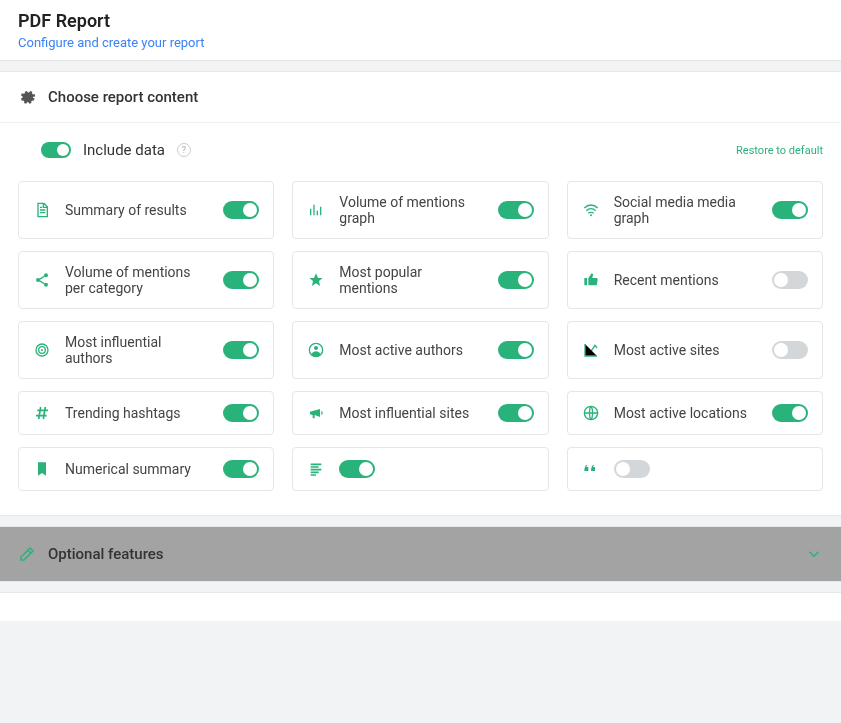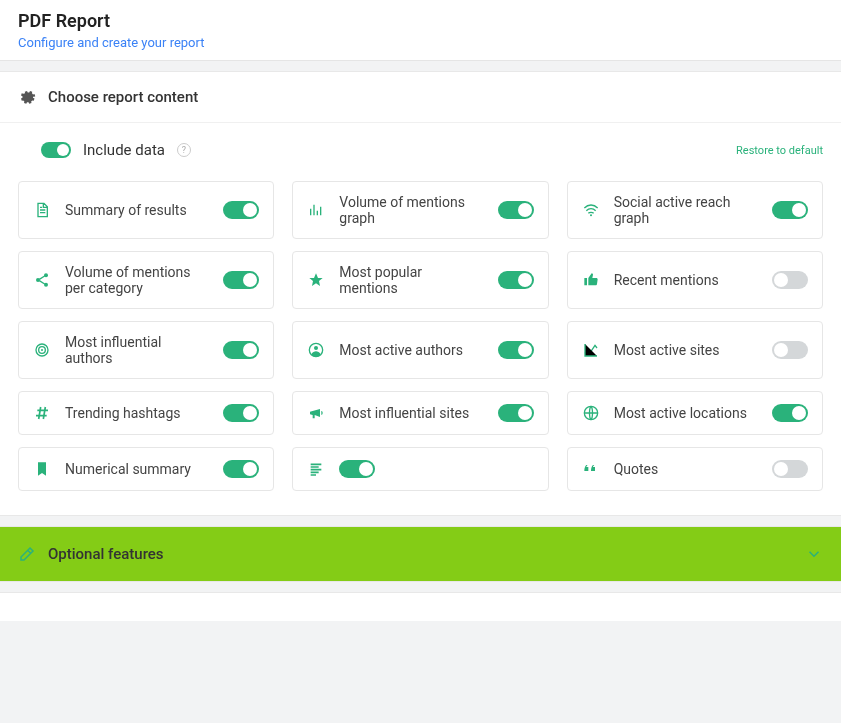--- a/index.html
+++ b/index.html
@@ -30,21 +30,21 @@
   .grid { display: grid; grid-template-columns: 1fr 1fr 1fr; gap: 12px 18px; padding: 12px 18px 24px;}
   .row-item { border: 1px solid #e6e6e6; border-radius: 4px; display: flex; align-items: center; padding: 12px 14px; gap: 14px; background: #fff;}
   .row-item .icon { color: #2ab27b; width: 18px; display: inline-flex; align-items: center; justify-content: center;}
   .row-item .label { flex: 1; font-size: 14px; color: #444;}
   .toggle { position: relative; width: 36px; height: 18px; border-radius: 10px; background: #2ab27b; cursor: pointer; flex-shrink:0;}
   .toggle::after { content: ""; position: absolute; width: 14px; height: 14px; border-radius: 50%; background: #fff; top: 2px; right: 2px; transition: all .15s;}
   .toggle.off { background: #d4d7d9; }
   .toggle.off::after { right: auto; left: 2px; }
   .toggle.mini { width: 30px; height: 16px; }
   .toggle.mini::after { width: 12px; height: 12px; }
-  .optional-panel { background: #84cc16; margin-top: 10px; border-top: 1px solid #e8e8e8; border-bottom: 1px solid #e8e8e8;}
+  .optional-panel { background: #a3a3a3; margin-top: 10px; border-top: 1px solid #e8e8e8; border-bottom: 1px solid #e8e8e8;}
   .optional-header { padding: 18px; display: flex; align-items: center; justify-content: space-between; cursor: pointer;}
   .optional-header .left { display: flex; align-items: center; gap: 12px;}
   .optional-header .edit-icon { color: #2ab27b; display: inline-flex;}
   .optional-header h2 { font-size: 15px; font-weight: 500;}
   .optional-header .expand { color: #2ab27b; display: inline-flex;}
   .footer-bar { background: #fff; margin-top: 10px; padding: 14px 18px; display: flex; justify-content: space-between; border-top: 1px solid #e8e8e8;}
   svg { display: block; }
 </style>
 </head>
 <body>
@@ -164,21 +164,21 @@
         </span>
         <span class="label">Volume of mentions graph</span>
         <span class="toggle"></span>
       </div>
       <div class="row-item">
         <span class="icon">
           <svg width="16" height="16">
             <use href="#i-wifi"></use>
           </svg>
         </span>
-        <span class="label">Social active reach graph</span>
+        <span class="label">Social media media graph</span>
         <span class="toggle"></span>
       </div>
       <div class="row-item">
         <span class="icon">
           <svg width="16" height="16">
             <use href="#i-share"></use>
           </svg>
         </span>
         <span class="label">Volume of mentions per category</span>
         <span class="toggle"></span>
@@ -271,21 +271,20 @@
           </svg>
         </span>
         <span class="toggle"></span>
       </div>
       <div class="row-item">
         <span class="icon">
           <svg width="16" height="16">
             <use href="#i-quote"></use>
           </svg>
         </span>
-        <span class="label">Quotes</span>
         <span class="toggle off"></span>
       </div>
     </div>
 </div>
 
 <div class="optional-panel">
   <div class="optional-header">
     <span class="left">
       <span class="edit-icon">
           <svg width="18" height="18">

